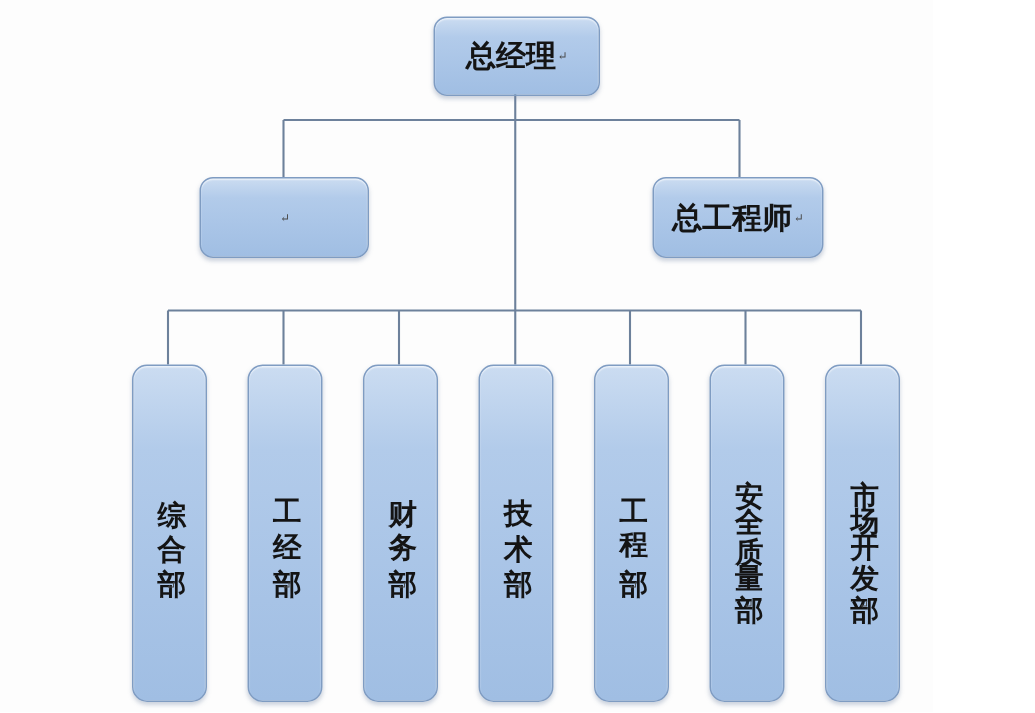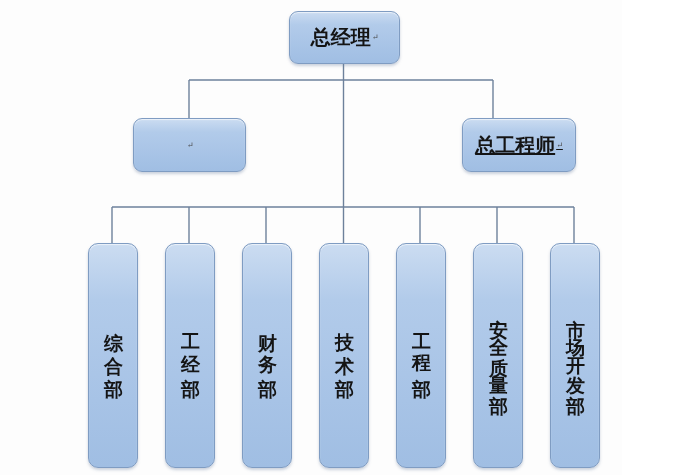--- a/index.html
+++ b/index.html
@@ -16,21 +16,21 @@
     display:flex;align-items:center;justify-content:center;
     background:linear-gradient(180deg,#cbdcf1 0%,#b2cbea 25%,#a7c3e6 70%,#a0bee3 100%);
     border:1.2px solid #7f9cc2;
     border-radius:9px;
     box-shadow:0 2px 3px rgba(110,130,160,0.35), inset 0 1px 1px rgba(255,255,255,0.65);
     color:#141414;
     font-weight:bold;
   }
   .node.top {left:289px;top:11px;width:109px;height:51px;font-size:20px;}
   .node.l2a {left:133px;top:118px;width:111px;height:52px;font-size:20px;}
-  .node.l2b {left:462px;top:118px;width:112px;height:52px;font-size:20px;text-decoration:underline;}
+  .node.l2b {left:435px;top:118px;width:112px;height:52px;font-size:20px;}
   .node.dept{top:243px;width:48px;height:223px;font-size:19px;border-radius:10px;}
   .node.d1{left:88px;}  .node.d2{left:165px;} .node.d3{left:242px;}
   .node.d4{left:319px;} .node.d5{left:396px;} .node.d6{left:473px;}
   .node.d7{left:550px;}
   .vlabel{
     writing-mode:vertical-rl;
     text-orientation:upright;
     letter-spacing:23px;
     margin-bottom:-23px;
     line-height:1.1;

